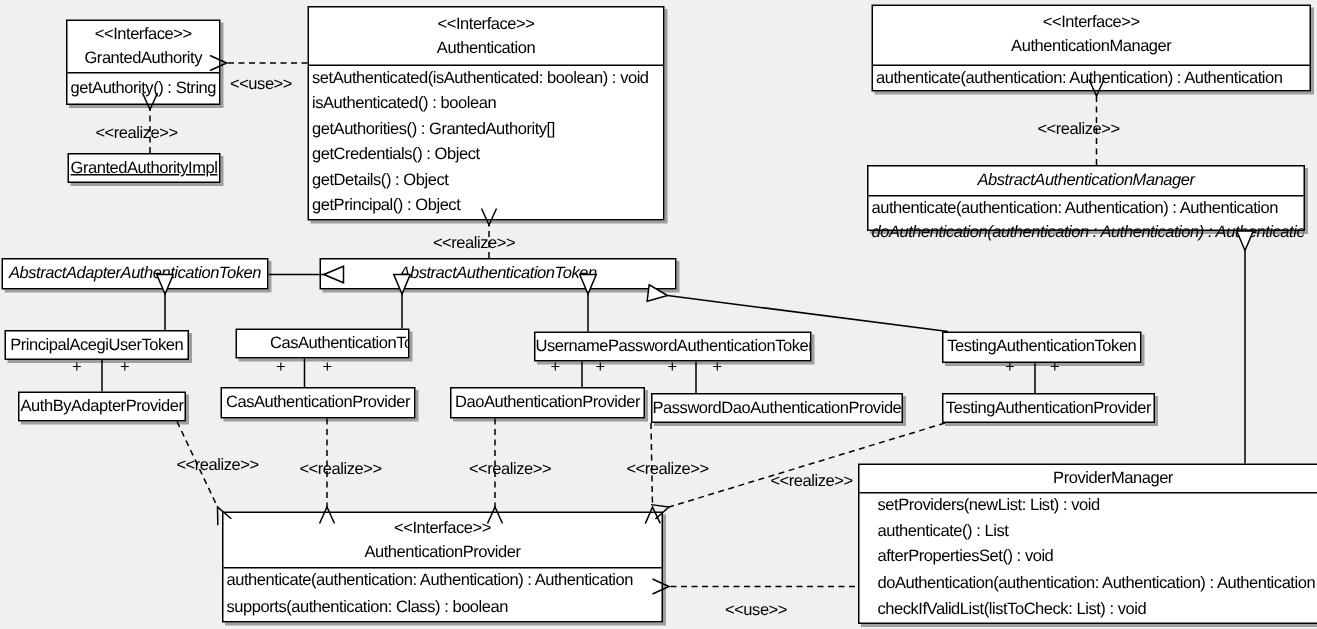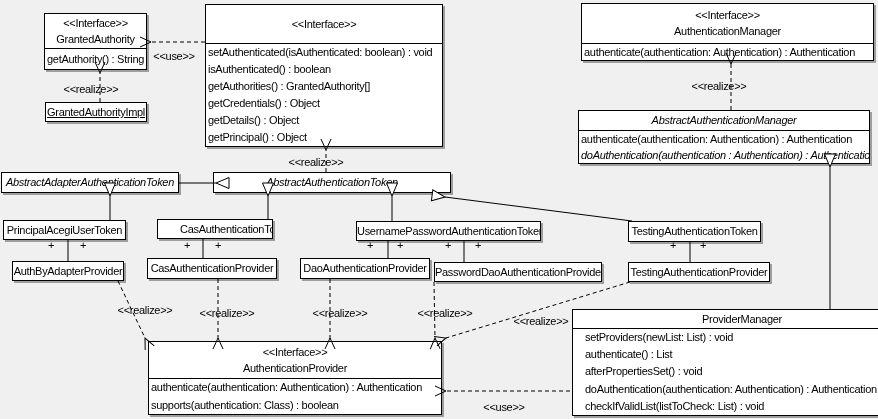--- a/index.html
+++ b/index.html
@@ -81,36 +81,37 @@
         <div class="cname">GrantedAuthority</div>
       </div>
       <div class="row" style="height:20px;line-height:20px">getAuthority() : String</div>
     </div>
     <div class="cls" style="left: 45px; top: 102px; width: 102px; height: 20px; text-decoration: underline;">
       <div class="only cname" style="line-height:18px">GrantedAuthorityImpl</div>
     </div>
     <div class="cls" style="left: 205px; top: 4px; width: 238px; height: 143px;">
       <div class="title t2" style="height:39px">
         <div class="stereo">&lt;&lt;Interface&gt;&gt;</div>
+        <div class="cname">Authentication</div>
       </div>
       <div class="row" style="height:17px;line-height:17px">setAuthenticated(isAuthenticated: boolean) : void</div>
       <div class="row" style="height:17px;line-height:17px">isAuthenticated() : boolean</div>
       <div class="row" style="height:17px;line-height:17px">getAuthorities() : GrantedAuthority[]</div>
       <div class="row" style="height:17px;line-height:17px">getCredentials() : Object</div>
       <div class="row" style="height:17px;line-height:17px">getDetails() : Object</div>
       <div class="row" style="height:17px;line-height:17px">getPrincipal() : Object</div>
     </div>
     <div class="cls" style="left: 581px; top: 3px; width: 293px; height: 58px;">
       <div class="title t2" style="height:40px">
         <div class="stereo">&lt;&lt;Interface&gt;&gt;</div>
         <div class="cname">AuthenticationManager</div>
       </div>
       <div class="row" style="height:16px;line-height:16px">authenticate(authentication: Authentication) : Authentication</div>
     </div>
-    <div class="cls" style="left: 578px; top: 110px; width: 292px; height: 54px;">
+    <div class="cls" style="left: 578px; top: 110px; width: 292px; height: 44px;">
       <div class="title it" style="height:20px;line-height:19px">AbstractAuthenticationManager</div>
       <div class="row" style="height:16px;line-height:16px">authenticate(authentication: Authentication) : Authentication</div>
       <div class="row it" style="height:16px;line-height:16px">doAuthentication(authentication : Authentication) : Authentication</div>
     </div>
     <div class="cls" style="left: 1px; top: 172px; width: 178px; height: 21px;">
       <div class="only cname it" style="line-height:19px">AbstractAdapterAuthenticationToken</div>
     </div>
     <div class="cls" style="left: 213px; top: 172px; width: 238px; height: 21px;">
       <div class="only cname it" style="line-height:19px">AbstractAuthenticationToken</div>
     </div>

